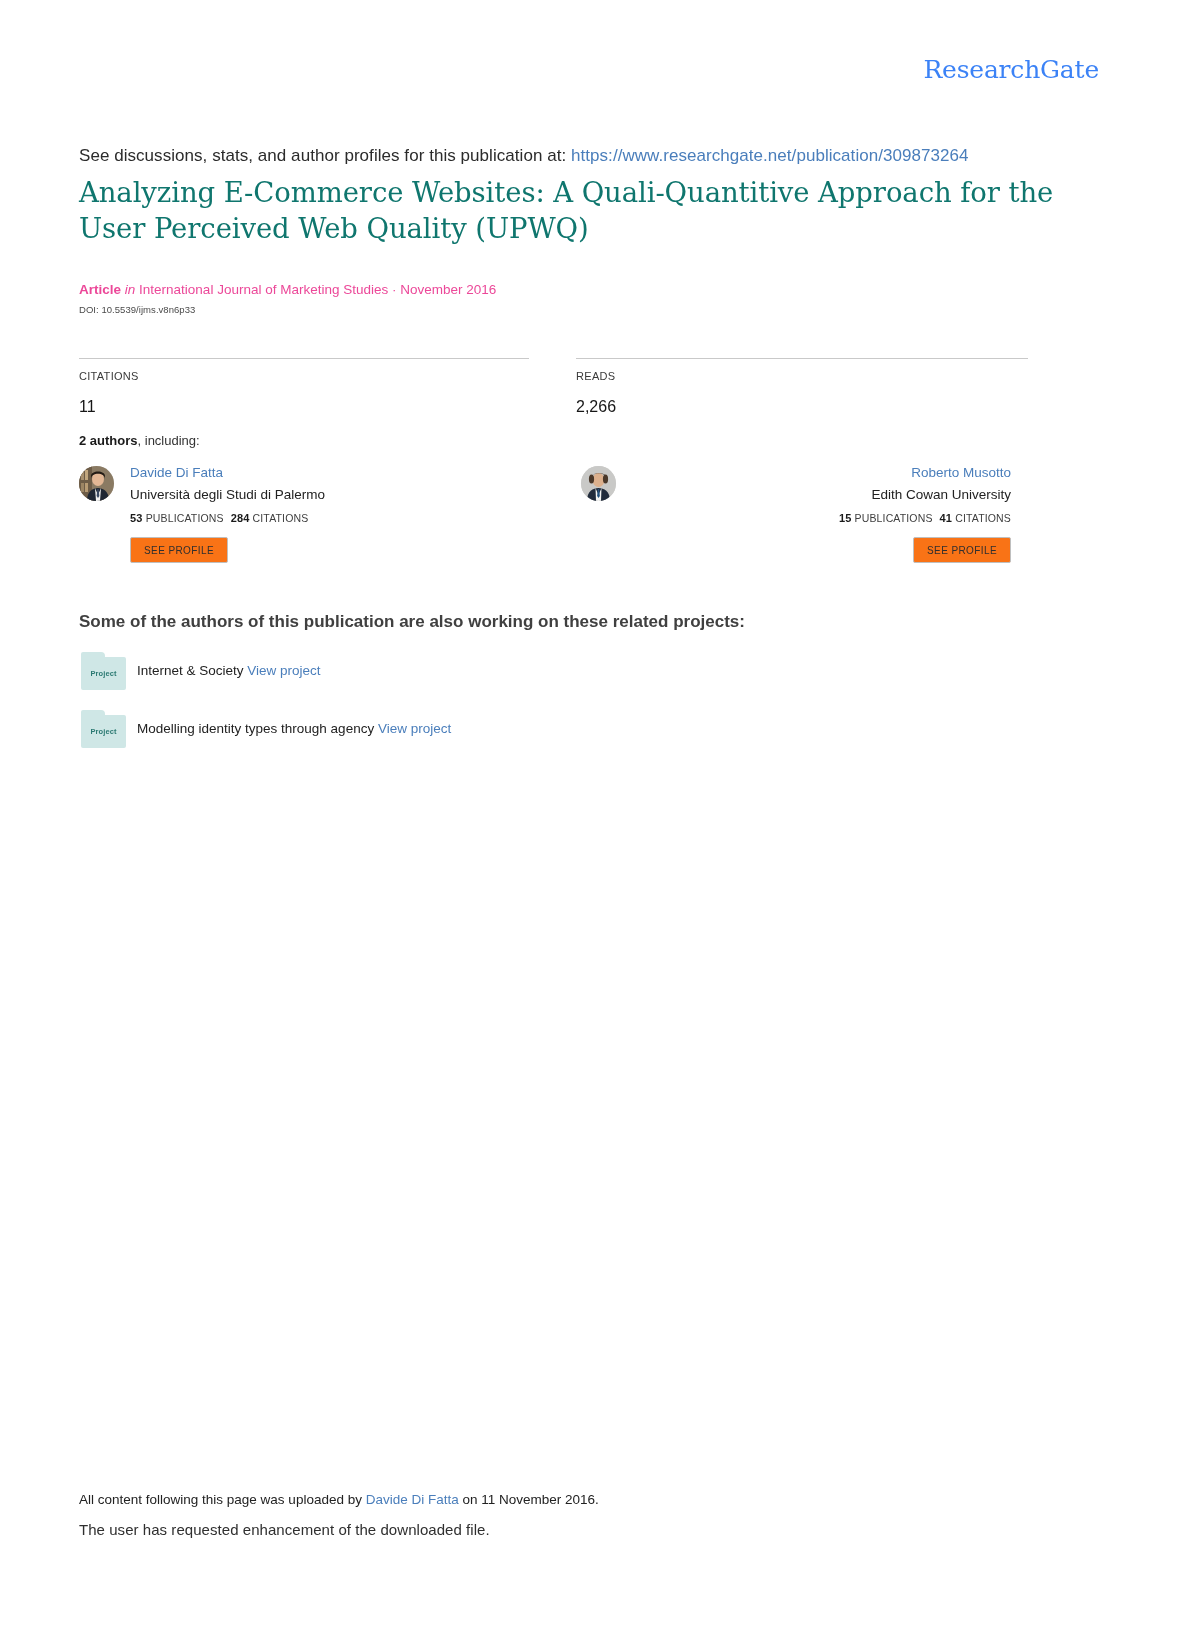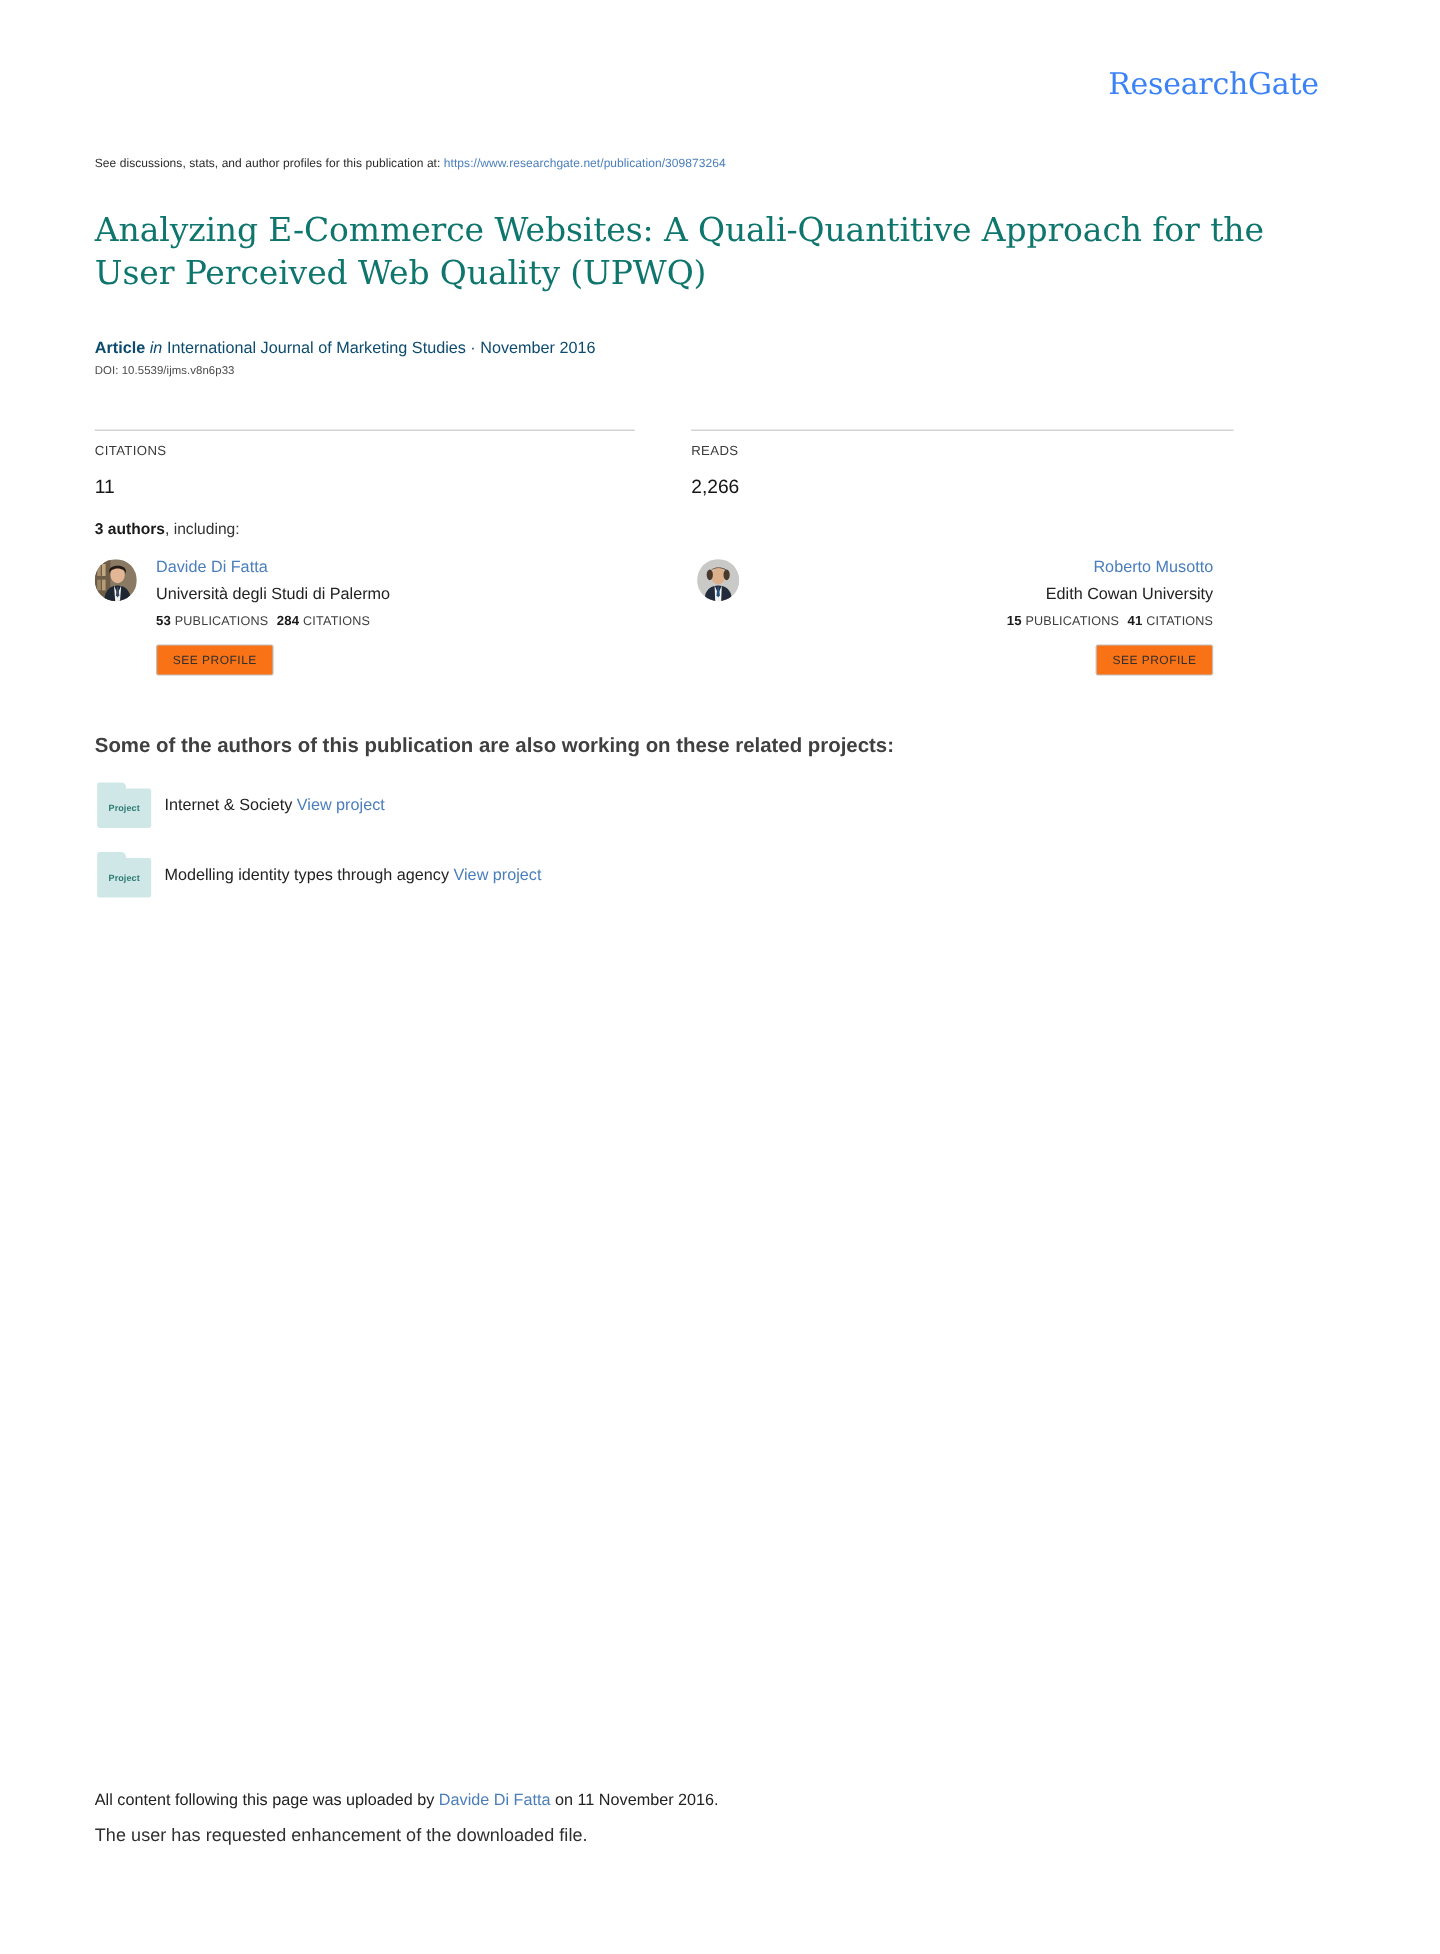--- a/index.html
+++ b/index.html
@@ -35,22 +35,22 @@
     letter-spacing: -0.2px;
     color: #3b82f6;
     line-height: 1;
     white-space: nowrap;
   }
 
   
   .discussion-line {
     position: absolute;
     left: 79px;
-    top: 131px;
-    font-size: 10px;
+    top: 146px;
+    font-size: 17px;
     color: #2b2b2b;
     letter-spacing: 0.05px;
     white-space: nowrap;
   }
   .discussion-line a,
   .link {
     color: #4a7ebb;
     text-decoration: none;
   }
 
@@ -67,21 +67,21 @@
     color: #0f766e;
     letter-spacing: -0.1px;
   }
 
   
   .article-meta {
     position: absolute;
     left: 79px;
     top: 282px;
     font-size: 13.5px;
-    color: #0c4a6e;
+    color: #ec4899;
     white-space: nowrap;
   }
   .article-meta .strong { font-weight: 700; }
   .article-meta .ital { font-style: italic; }
 
   .doi-line {
     position: absolute;
     left: 79px;
     top: 304px;
     font-size: 9.5px;
@@ -303,21 +303,21 @@
       <div class="stat-value">11</div>
     </div>
     <div class="stat-col right">
       <div class="stat-rule"></div>
       <div class="stat-label">READS</div>
       <div class="stat-value">2,266</div>
     </div>
   </div>
 
   <div class="authors-head">
-    <span class="strong">3 authors</span><span>, including:</span>
+    <span class="strong">2 authors</span><span>, including:</span>
   </div>
 
   <div class="author a0">
     <div class="avatar">
       <svg width="35" height="35" viewBox="0 0 35 35">
         <rect x="0" y="0" width="35" height="35" fill="#8a7a63"></rect>
         <rect x="0" y="0" width="13" height="35" fill="#6d5c47"></rect>
         <rect x="2" y="5" width="3" height="9" fill="#a8906f"></rect>
         <rect x="6" y="4" width="3" height="10" fill="#c2a77f"></rect>
         <rect x="2" y="17" width="3" height="9" fill="#9c8564"></rect>

